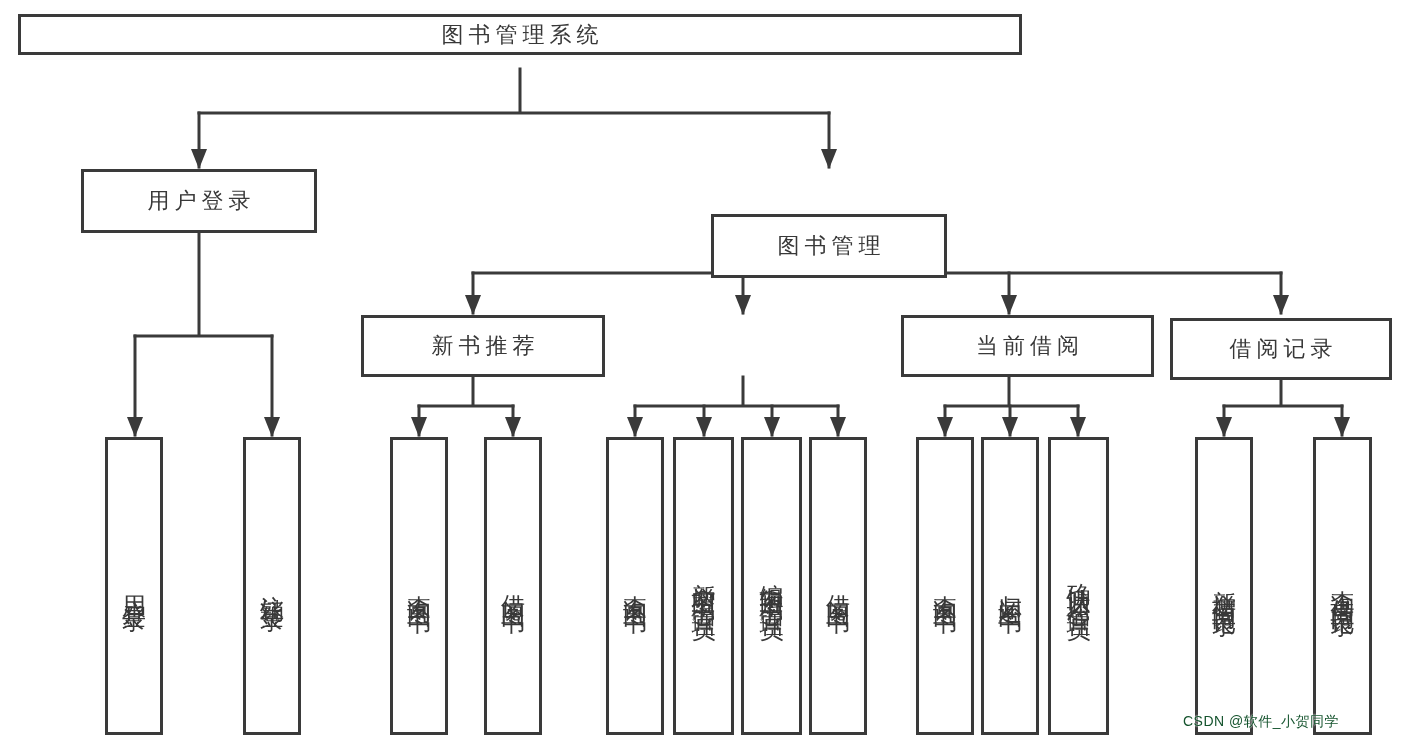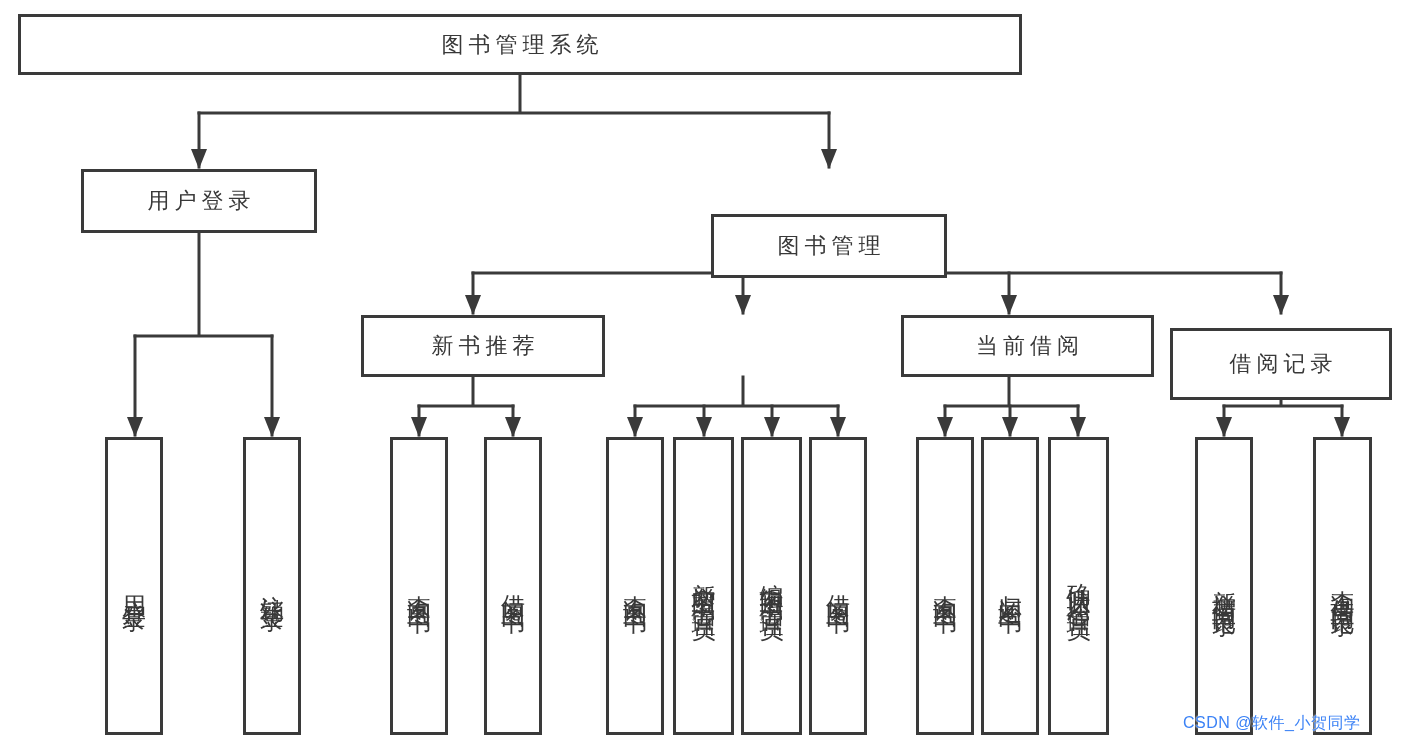--- a/index.html
+++ b/index.html
@@ -38,22 +38,22 @@
     writing-mode: vertical-rl;
     text-orientation: mixed;
     font-size: 24px;
     letter-spacing: 5px;
     line-height: 1;
   }
   .watermark {
     position: absolute;
     left: 1183px;
     top: 713px;
-    font-size: 16px;
-    color: #3b82f6;
+    font-size: 14px;
+    color: #14532d;
     letter-spacing: 0.5px;
     white-space: nowrap;
     text-shadow: 0 0 2px rgba(255,255,255,0.95), 0 0 2px rgba(255,255,255,0.95);
     z-index: 5;
   }
 </style>
 </head>
 <body>
 
 <div class="canvas">
@@ -106,28 +106,28 @@
       <path d="M1078,406 L1078,435" marker-end="url(#ah)"></path>
     </g>
 
     <g stroke="#3a3a3a" stroke-width="3" fill="none" stroke-linecap="square">
       <path d="M1281,377 L1281,406 M1224,406 L1342,406"></path>
       <path d="M1224,406 L1224,435" marker-end="url(#ah)"></path>
       <path d="M1342,406 L1342,435" marker-end="url(#ah)"></path>
     </g>
   </svg>
 
-  <div class="node h" style="left:18px; top:14px; width:1004px; height:61px;">图书管理系统</div>
+  <div class="node h" style="left:18px; top:14px; width:1004px; height:41px;">图书管理系统</div>
 
   <div class="node h" style="left:81px; top:169px; width:236px; height:64px;">用户登录</div>
   <div class="node h" style="left:711px; top:169px; width:236px; height:64px;margin-top:45px;">图书管理</div>
 
   <div class="node h" style="left:361px; top:315px; width:244px; height:62px;">新书推荐</div>
   <div class="node h" style="left:901px; top:315px; width:253px; height:62px;">当前借阅</div>
-  <div class="node h" style="left:1170px; top:328px; width:222px; height:72px;">借阅记录</div>
+  <div class="node h" style="left:1170px; top:318px; width:222px; height:62px;">借阅记录</div>
 
   <div class="node v" style="left:105px; top:437px; width:58px; height:298px;">用户登录</div>
   <div class="node v" style="left:243px; top:437px; width:58px; height:298px;">注销登录</div>
 
   <div class="node v" style="left:390px; top:437px; width:58px; height:298px;">查询图书</div>
   <div class="node v" style="left:484px; top:437px; width:58px; height:298px;">借阅图书</div>
 
   <div class="node v" style="left:606px; top:437px; width:58px; height:298px;">查询图书</div>
   <div class="node v" style="left:673px; top:437px; width:61px; height:298px;">新增图书（管理员）</div>
   <div class="node v" style="left:741px; top:437px; width:61px; height:298px;">编辑图书（管理员）</div>

